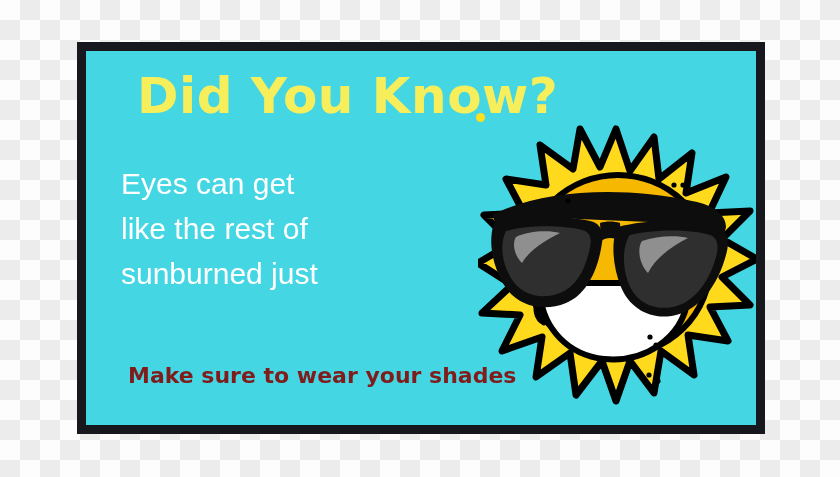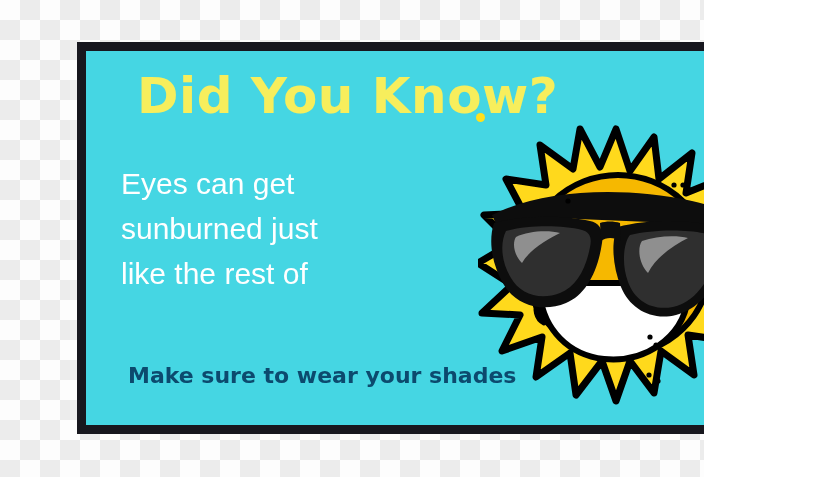--- a/index.html
+++ b/index.html
@@ -3,21 +3,21 @@
 <meta charset="utf-8">
 <style>
   html, body {
     margin: 0;
     padding: 0;
     background: #ffffff;
   }
 
   #stage {
     position: relative;
-    width: 704px;
+    width: 840px;
     height: 477px;
     overflow: hidden;
     
     background-color: #fdfdfd;
     background-image:
       linear-gradient(45deg, #ececec 25%, transparent 25%, transparent 75%, #ececec 75%),
       linear-gradient(45deg, #ececec 25%, transparent 25%, transparent 75%, #ececec 75%);
     background-size: 40px 40px;
     background-position: 0 0, 20px 20px;
     font-family: "DejaVu Sans", sans-serif;
@@ -64,21 +64,21 @@
   }
   .body-text .line { display: block; }
 
   .tagline {
     position: absolute;
     left: 42px;
     top: 312px;
     font-family: "DejaVu Sans", sans-serif;
     font-size: 22px;
     font-weight: bold;
-    color: #0c4a6e;
+    color: #7f1d1d;
     white-space: nowrap;
   }
 
   
   #sun-wrap {
     position: absolute;
     left: 392px;
     top: 72px;
     width: 280px;
     height: 300px;
@@ -99,22 +99,22 @@
 <body>
 
 <div id="stage">
 
   <div id="card">
 
     <div class="title">Did You Know?</div>
 
     <div class="body-text">
       <span class="line">Eyes can get</span>
+      <span class="line">like the rest of</span>
       <span class="line">sunburned just</span>
-      <span class="line">like the rest of</span>
     </div>
 
     <div class="tagline">Make sure to wear your shades</div>
 
     <div class="sparkle"></div>
 
     <div id="sun-wrap">
       <svg viewBox="0 0 280 300" xmlns="http://www.w3.org/2000/svg">
 
         <g>

